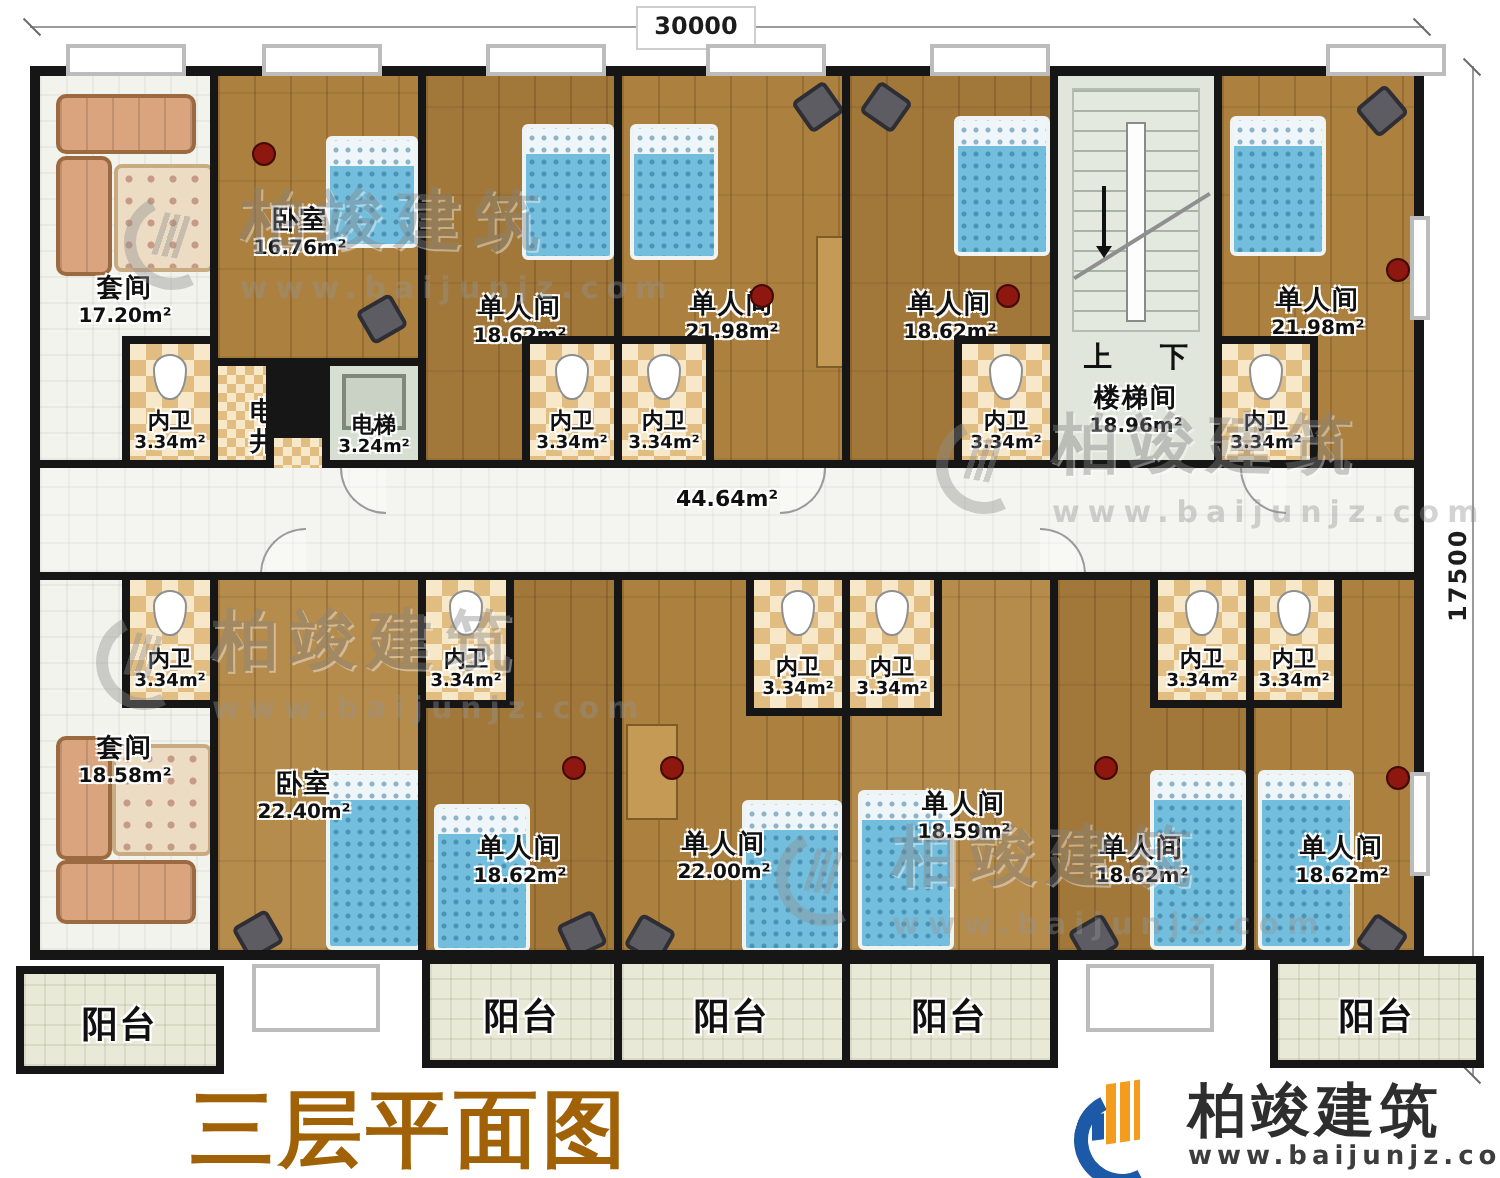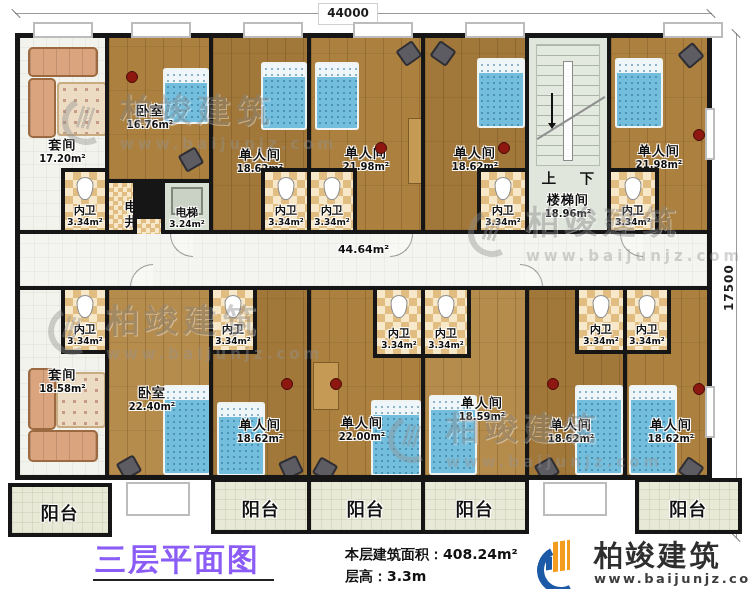--- a/index.html
+++ b/index.html
@@ -89,21 +89,21 @@
   .wm-icon{position:relative;width:36px;height:36px;border-radius:50%;border:6px solid #8f8f8f;
            border-top-color:transparent;border-right-color:transparent;transform:rotate(18deg);flex:0 0 auto;}
   .wm-bars{position:absolute;left:10px;top:4px;width:13px;height:22px;transform:skewY(-8deg);
            background:repeating-linear-gradient(90deg,#8f8f8f 0 3px,transparent 3px 5px);}
   .wm-name{font-size:33px;font-weight:bold;color:#858585;letter-spacing:6px;text-shadow:1px 1px 0 #fff;}
   .wm-site{font-size:15px;font-weight:bold;color:#949494;letter-spacing:4px;margin-top:2px;}
 
   
   .title-group{position:absolute;left:93px;top:544px;display:flex;align-items:flex-end;gap:18px;
                border-bottom:2px solid #222;padding:0 14px 4px 2px;z-index:6;}
-  .plan-title{font-size:31px;font-weight:bold;color:#8b5cf6;letter-spacing:2px;line-height:1;}
+  .plan-title{font-size:42px;font-weight:bold;color:#a16207;letter-spacing:2px;line-height:1;}
   .plan-scale{font-size:25px;color:#1c1c1c;line-height:1;}
   .plan-info{position:absolute;left:345px;top:543px;font-size:14px;font-weight:bold;color:#111;
              line-height:1.6;z-index:6;}
   .brand{position:absolute;left:537px;top:539px;display:flex;align-items:center;gap:9px;z-index:6;}
   .brand-icon{position:relative;width:48px;height:48px;flex:0 0 auto;}
   .brand-swoosh{position:absolute;left:0;top:7px;width:34px;height:34px;border-radius:50%;
                 border:7px solid #1c59a6;border-top-color:transparent;border-right-color:transparent;
                 transform:rotate(18deg);}
   .brand-bld{position:absolute;left:16px;top:2px;width:17px;height:30px;transform:skewY(-8deg);
              background:linear-gradient(90deg,#f39c1e 0 5px,#fff 5px 7px,#f39c1e 7px 12px,#fff 12px 14px,#f39c1e 14px);}
@@ -112,21 +112,21 @@
   .brand-site{font-size:13px;font-weight:bold;color:#3d3d3d;letter-spacing:2.5px;}
 </style>
 </head>
 <body>
 
 <div class="canvas">
 
   <div class="dim-h" style="left:15px;top:13px;width:697px;"></div>
   <div class="tick" style="left:10px;top:13px;"></div>
   <div class="tick" style="left:705px;top:13px;"></div>
-  <div class="dim-label" style="left:318px;top:3px;width:58px;height:20px;">44000</div>
+  <div class="dim-label" style="left:318px;top:3px;width:58px;height:20px;">30000</div>
 
   <div class="dim-v" style="left:736px;top:33px;height:505px;"></div>
   <div class="tick" style="left:730px;top:33px;"></div>
   <div class="tick" style="left:730px;top:537px;"></div>
   <div class="dim-label dim-label-v" style="left:722px;top:258px;height:60px;">17500</div>
 
   <div class="building">
 
     <div class="room tile" style="left:5px;top:5px;width:85px;height:192px;">
       <div class="sofa" style="left:8px;top:9px;width:66px;height:26px;"></div>
@@ -451,24 +451,20 @@
       </div>
     <div>
       <div class="wm-name">柏竣建筑</div>
       <div class="wm-site">www.baijunjz.com</div>
     </div>
   </div>
 
   <div class="title-group">
     <span class="plan-title">三层平面图</span>
   </div>
-  <div class="plan-info">
-    <div>本层建筑面积：408.24m²</div>
-    <div>层高：3.3m</div>
-  </div>
   <div class="brand">
     <div class="brand-icon">
       <div class="brand-swoosh"></div>
       <div class="brand-bld"></div>
       <div class="brand-bld2"></div>
     </div>
     <div>
       <div class="brand-name">柏竣建筑</div>
       <div class="brand-site">www.baijunjz.com</div>
     </div>

